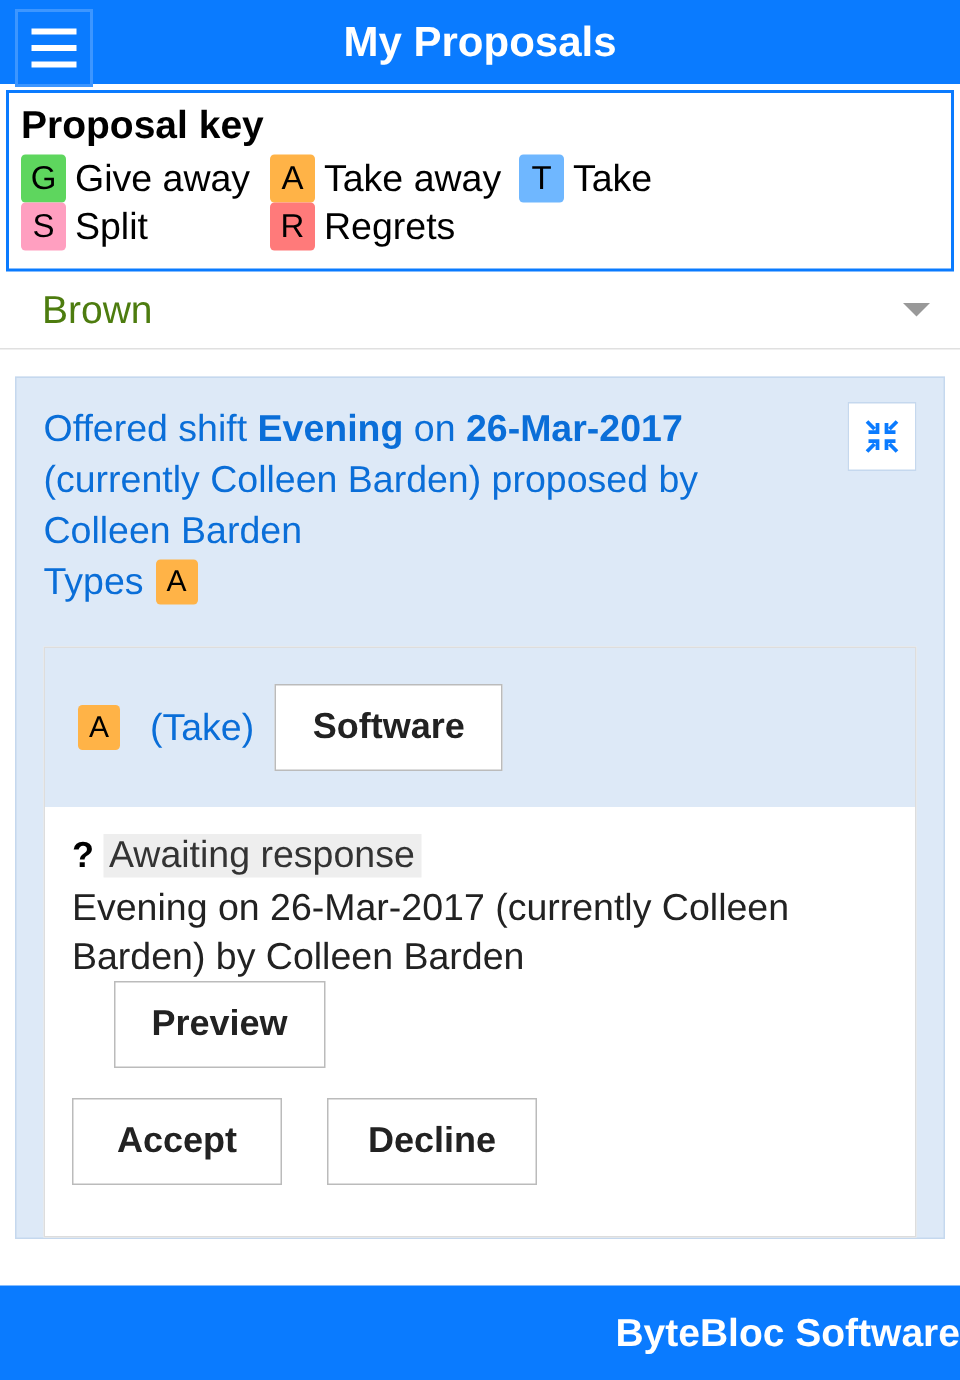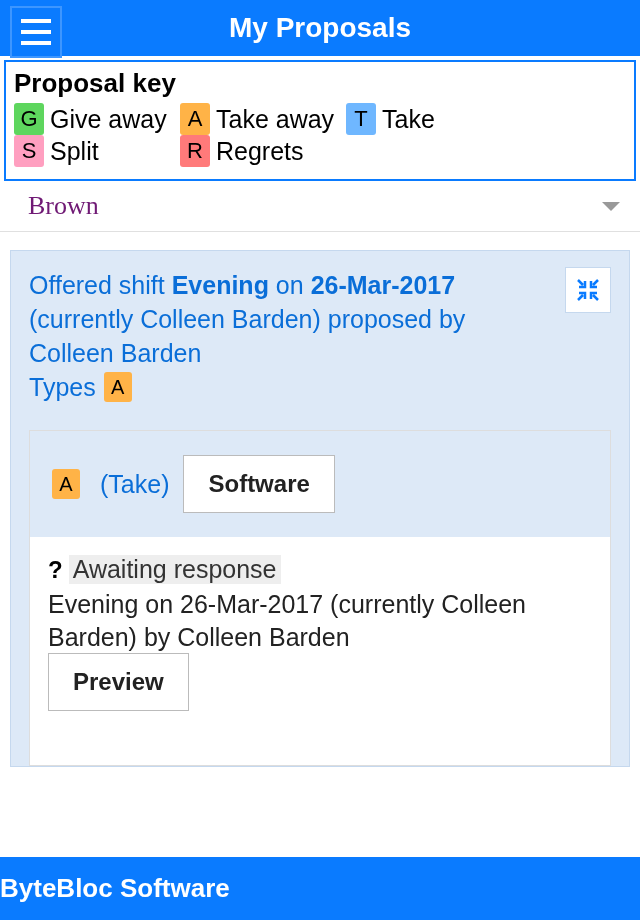--- a/index.html
+++ b/index.html
@@ -95,22 +95,21 @@
     }
     .selector-row {
       display: flex;
       align-items: center;
       padding: 10px 20px 10px 28px;
       border-bottom: 1px solid #e0e0e0;
     }
     .selector-label {
       flex: 1;
       font-size: 26px;
-      color: #701a75;
-      font-family: Liberation Serif, serif;
+      color: #4d7c0f;
     }
     .selector-caret {
       width: 0; height: 0;
       border-left: 9px solid transparent;
       border-right: 9px solid transparent;
       border-top: 9px solid #999;
     }
     .proposal-card {
       margin: 18px 10px 0 10px;
       background: #dde9f7;
@@ -198,29 +197,29 @@
       font-size: 25px;
       color: #222;
       line-height: 1.3;
       margin-bottom: 0;
     }
     .btn-row {
       display: flex;
       gap: 30px;
     }
     .btn-row .btn { min-width: 140px; }
-    .preview-row { margin-bottom: 20px; }
+    .preview-row { margin-bottom: 20px; margin-left: 28px; }
     .footer {
       position: absolute;
       bottom: 0;
       left: 0;
       width: 100%;
       background: #0a7bff;
       color: #fff;
-      text-align: left;
+      text-align: right;
       font-size: 26px;
       font-weight: bold;
       padding: 16px 0;
     }
   </style>
 </head>
 <body>
 
 <div class="header">
   <div class="menu-button">
@@ -291,19 +290,23 @@
     </div>
     <div class="inner-body">
       <div class="status-row">
         <span class="status-q">?</span>
         <span class="status-text">Awaiting response</span>
       </div>
       <div class="detail-text">Evening on 26-Mar-2017 (currently Colleen Barden) by Colleen Barden</div>
       <div class="btn-row preview-row">
         <button class="btn">Preview</button>
       </div>
+      <div class="btn-row">
+        <button class="btn">Accept</button>
+        <button class="btn">Decline</button>
+      </div>
     </div>
   </div>
 </div>
 
 <div class="footer">
   <span>ByteBloc Software</span>
 </div>
 
 </body></html>

